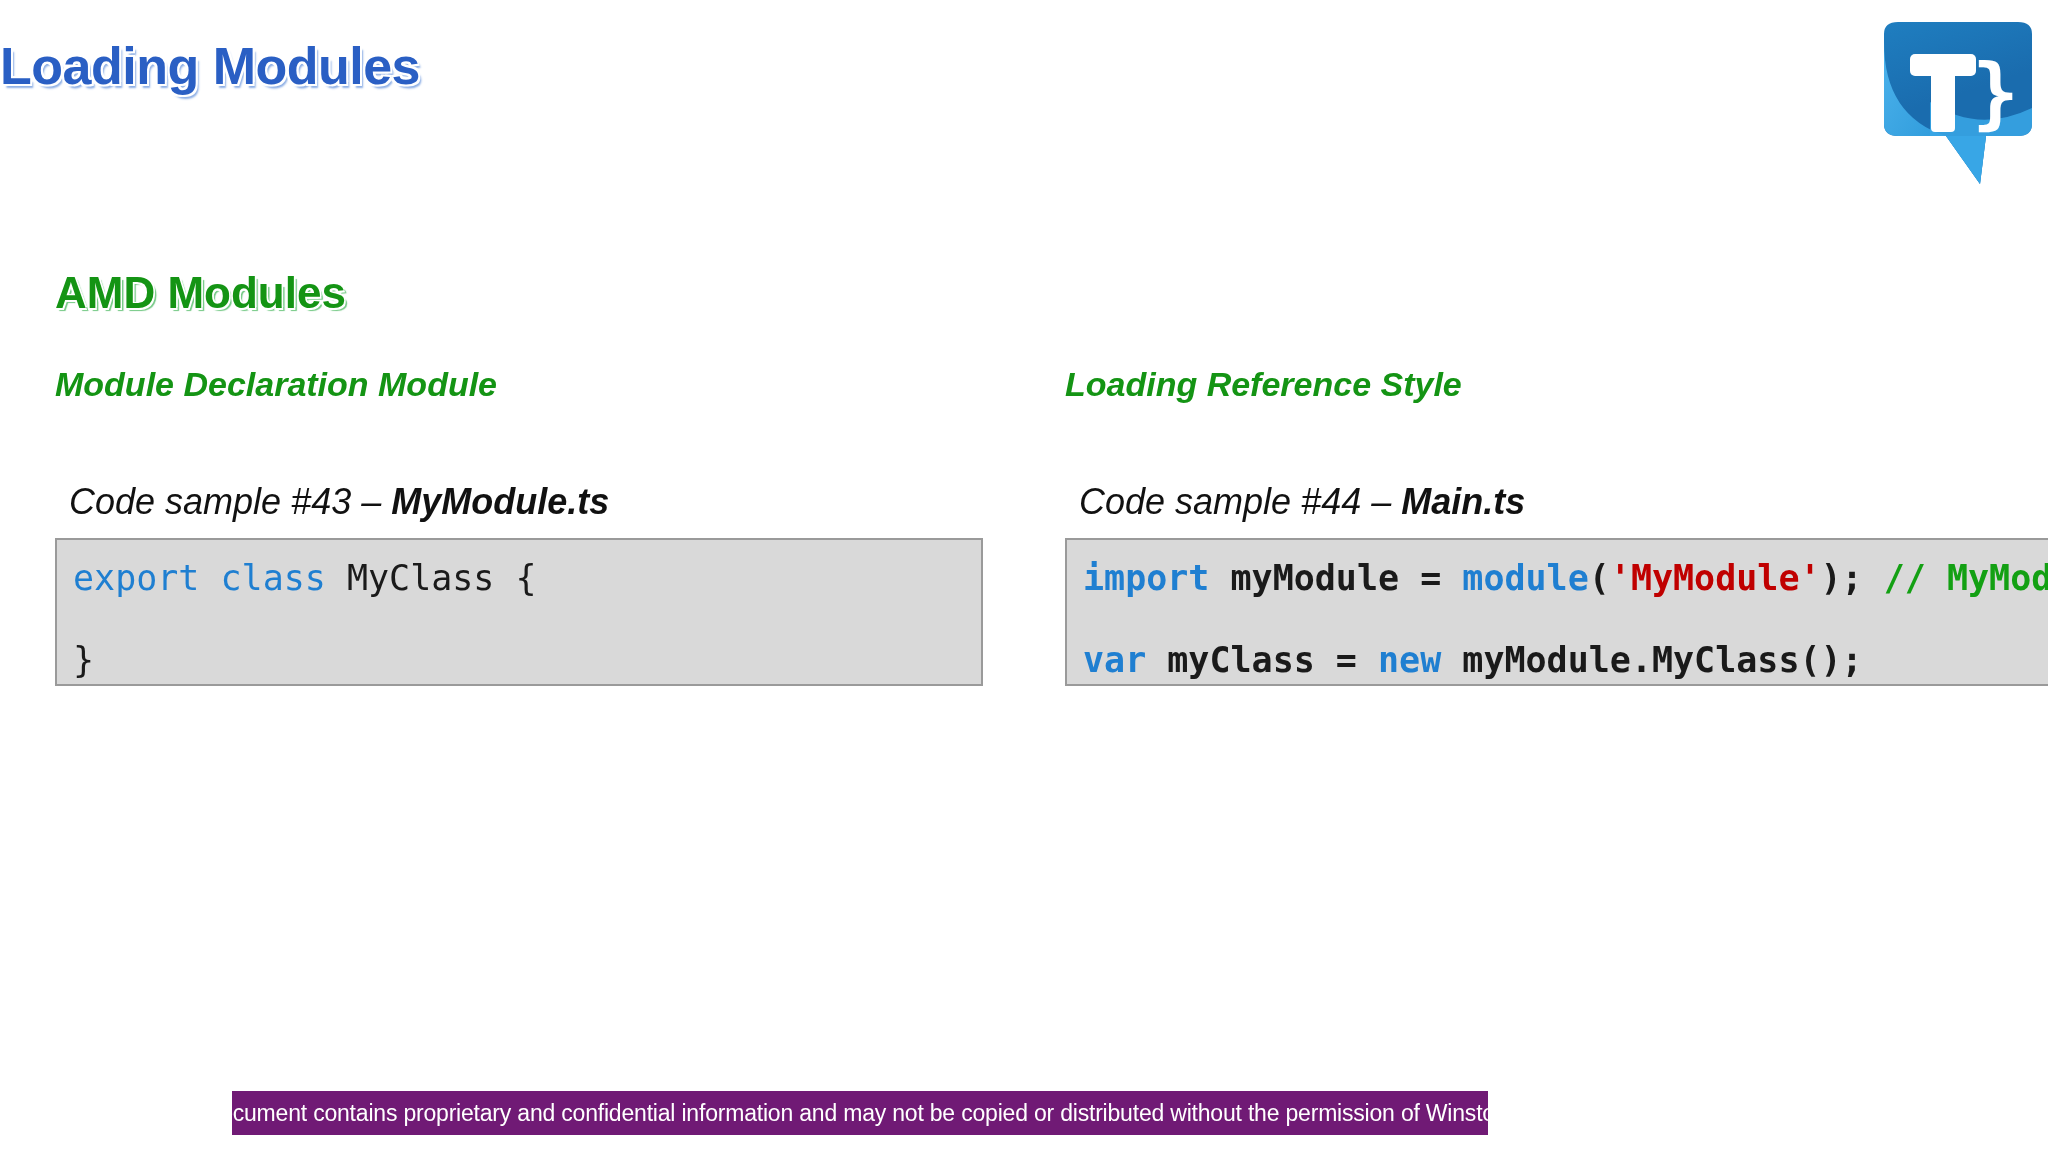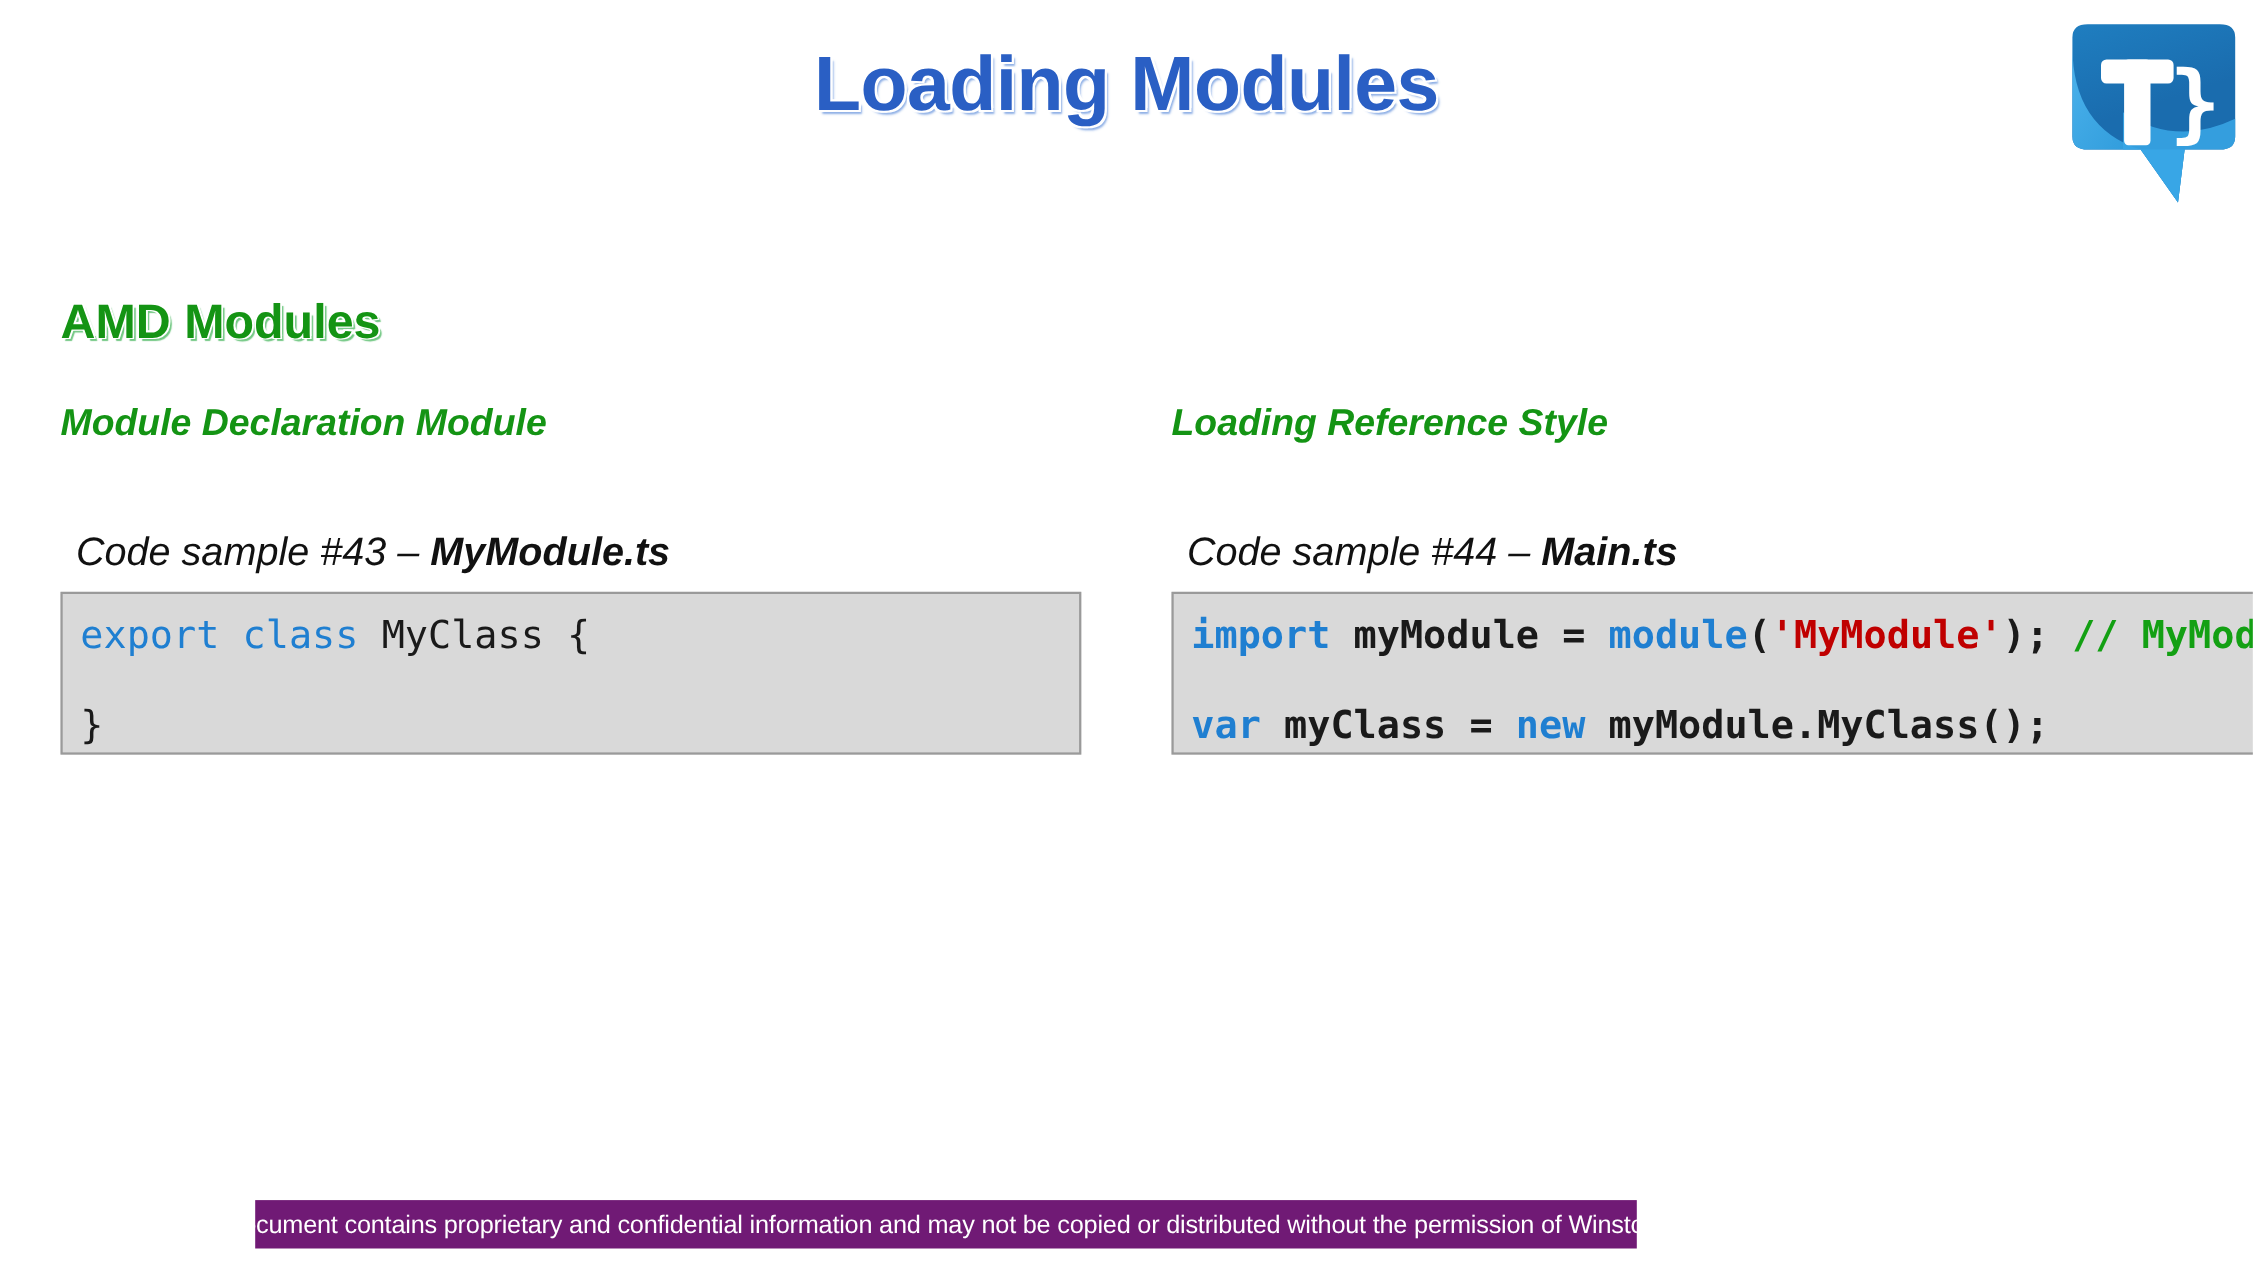--- a/index.html
+++ b/index.html
@@ -15,23 +15,22 @@
     font-family: "Liberation Sans", sans-serif;
     -webkit-font-smoothing: antialiased;
   }
 
   
   .slide-title {
     position: absolute;
     left: 0;
     top: 36px;
     width: 2048px;
-    text-align: center;
-    font-family: "Liberation Sans", sans-serif;
-    font-size: 70px;
+    font-family: "Liberation Sans", sans-serif;
+    font-size: 52px;
     font-weight: bold;
     color: #2a5fc4;
     letter-spacing: -0.5px;
     text-shadow:
       -2px -2px 0 #ffffff,
        2px -2px 0 #ffffff,
       -2px  2px 0 #ffffff,
        2px  2px 0 #ffffff,
        3px  4px 2px rgba(120,160,225,0.85);
     white-space: nowrap;

